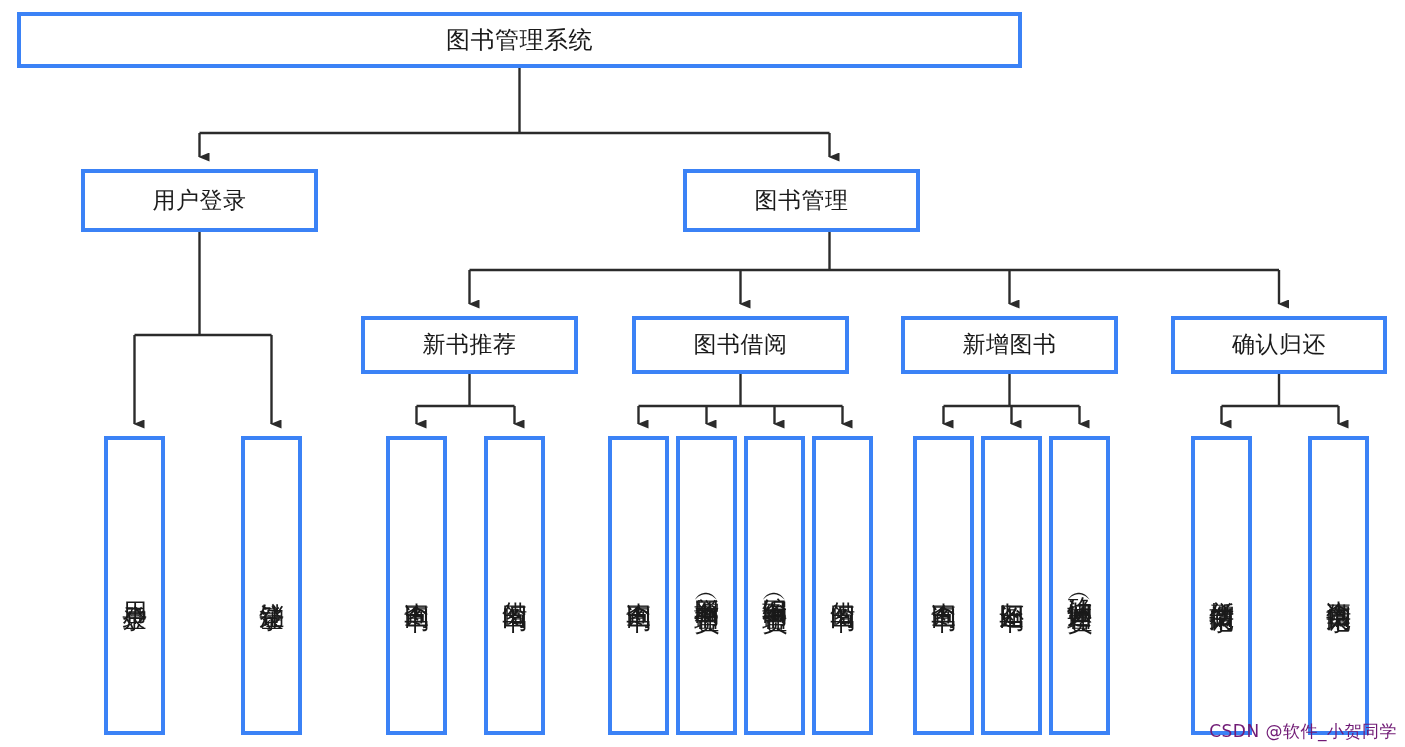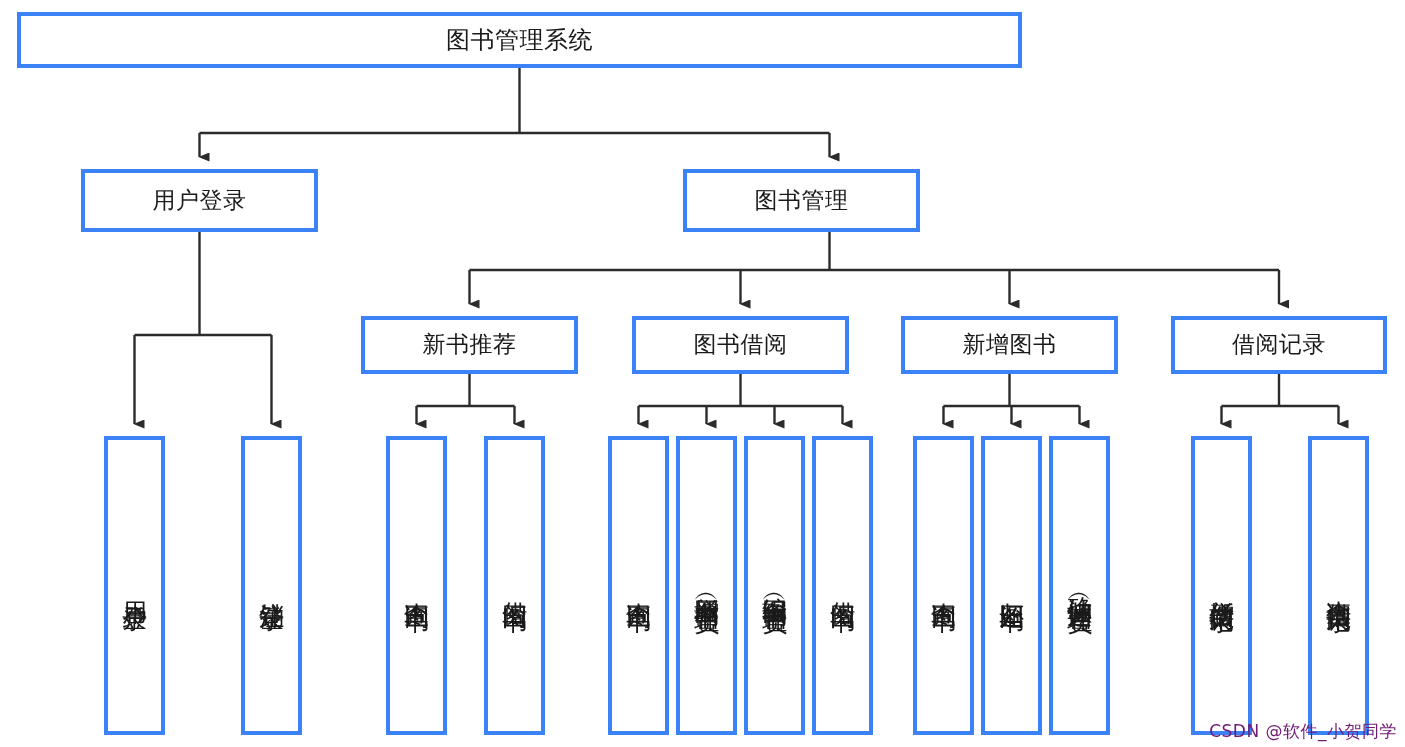--- a/index.html
+++ b/index.html
@@ -136,21 +136,21 @@
       <div class="node h" style="left: 361px; top: 316px; width: 217px; height: 58px;">
         <span class="label">新书推荐</span>
       </div>
       <div class="node h" style="left: 632px; top: 316px; width: 217px; height: 58px;">
         <span class="label">图书借阅</span>
       </div>
       <div class="node h" style="left: 901px; top: 316px; width: 217px; height: 58px;">
         <span class="label">新增图书</span>
       </div>
       <div class="node h" style="left: 1171px; top: 316px; width: 216px; height: 58px;">
-        <span class="label">借阅记录</span>
+        <span class="label">确认归还</span>
       </div>
       <div class="node v" style="left: 104px; top: 436px; width: 61px; height: 299px;">
         <span class="label">用户登录</span>
       </div>
       <div class="node v" style="left: 241px; top: 436px; width: 61px; height: 299px;">
         <span class="label">注销登录</span>
       </div>
       <div class="node v" style="left: 386px; top: 436px; width: 61px; height: 299px;">
         <span class="label">查询图书</span>
       </div>

